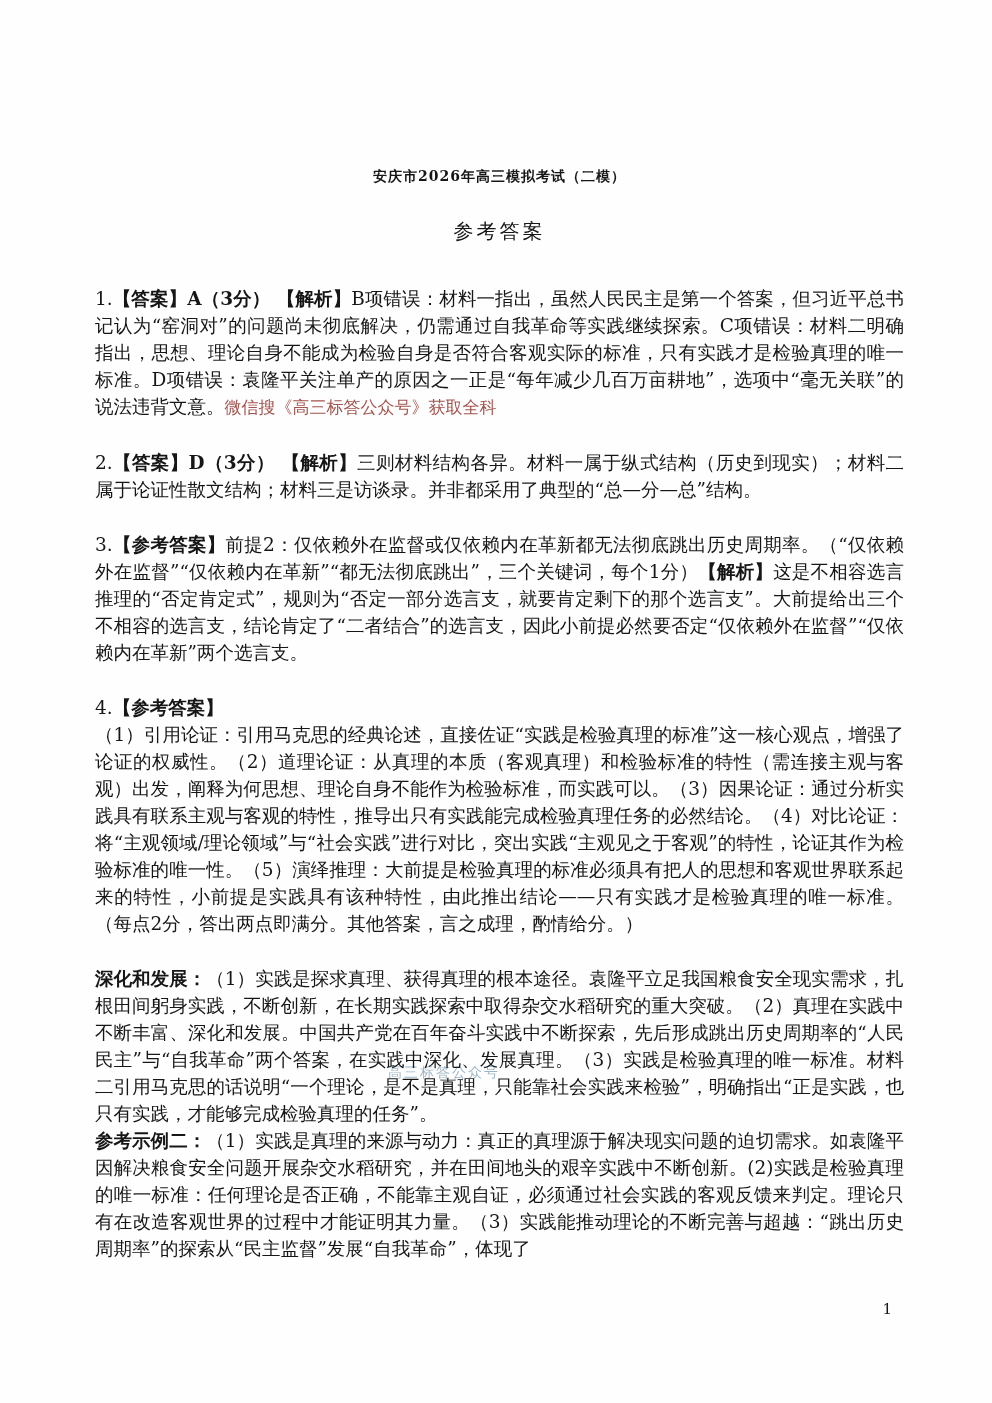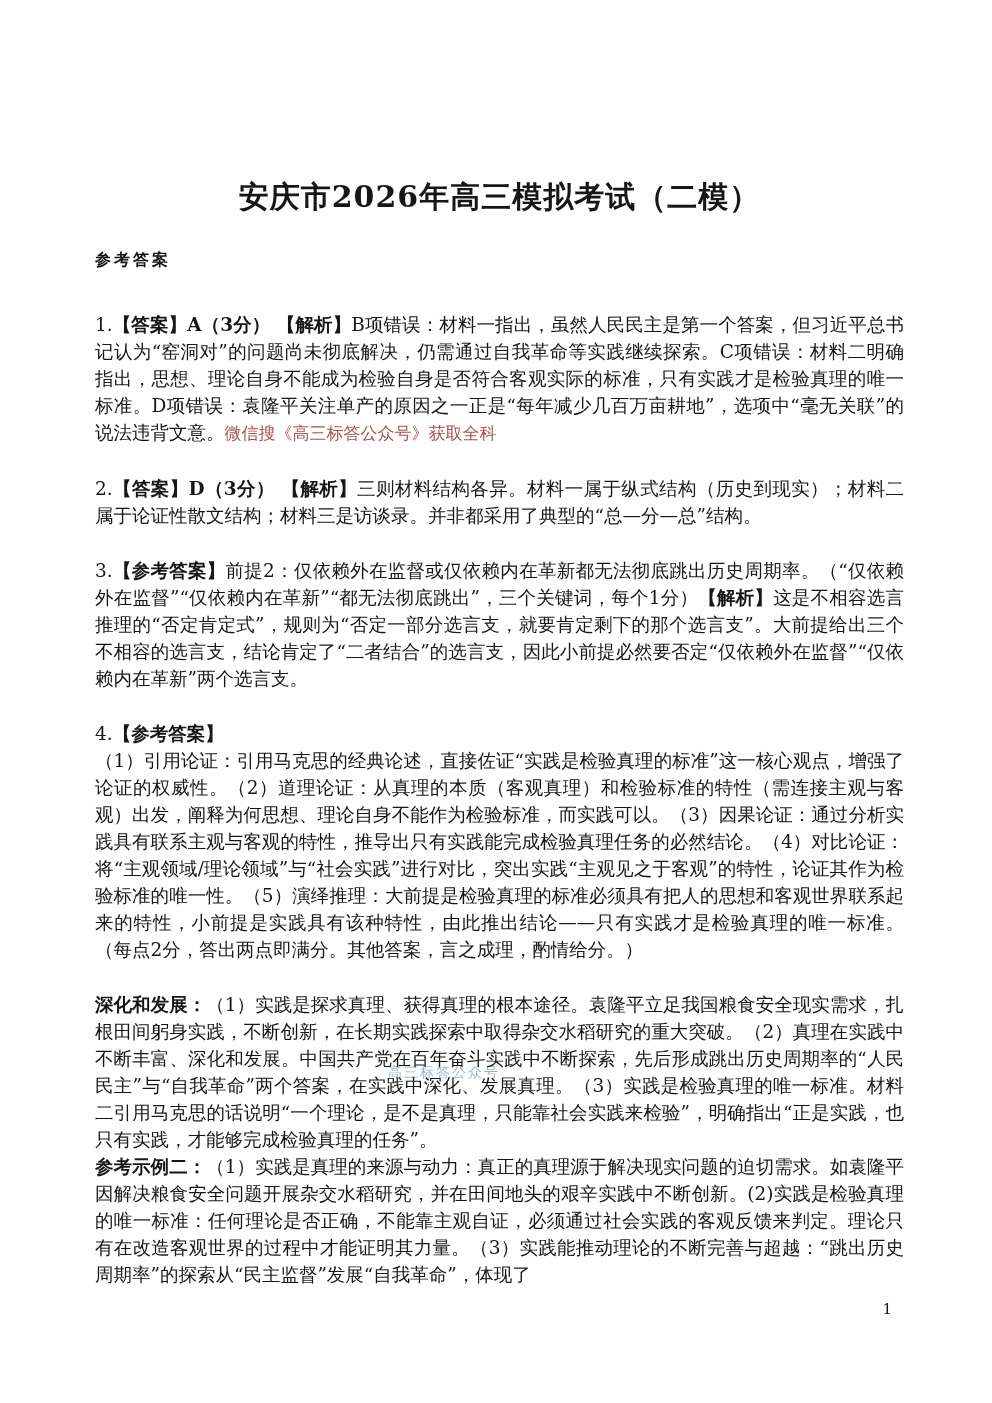--- a/index.html
+++ b/index.html
@@ -13,31 +13,31 @@
     height: 1403px;
     margin: 0 auto;
     box-sizing: border-box;
     background: #fefefe;
     overflow: hidden;
     padding: 168px 88px 0 95px;
     font-family: "DejaVu Serif", "Liberation Serif", serif;
     color: #161616;
   }
   .title {
-    margin: 9px;
+    margin: 0;
     text-align: center;
-    font-size: 30px;
+    font-size: 14px;
     font-weight: 700;
     letter-spacing: 1px;
   }
   .subtitle {
     margin: 32px 0 0 0;
-    text-align: left;
-    font-size: 16px;
-    font-weight: 700;
+    text-align: center;
+    font-size: 20px;
+    font-weight: 400;
     letter-spacing: 3px;
   }
   .answers {
     margin-top: 40px;
     font-size: 18.5px;
     line-height: 27px;
     text-align: justify;
   }
   .answer-block + .answer-block {
     margin-top: 28px;

